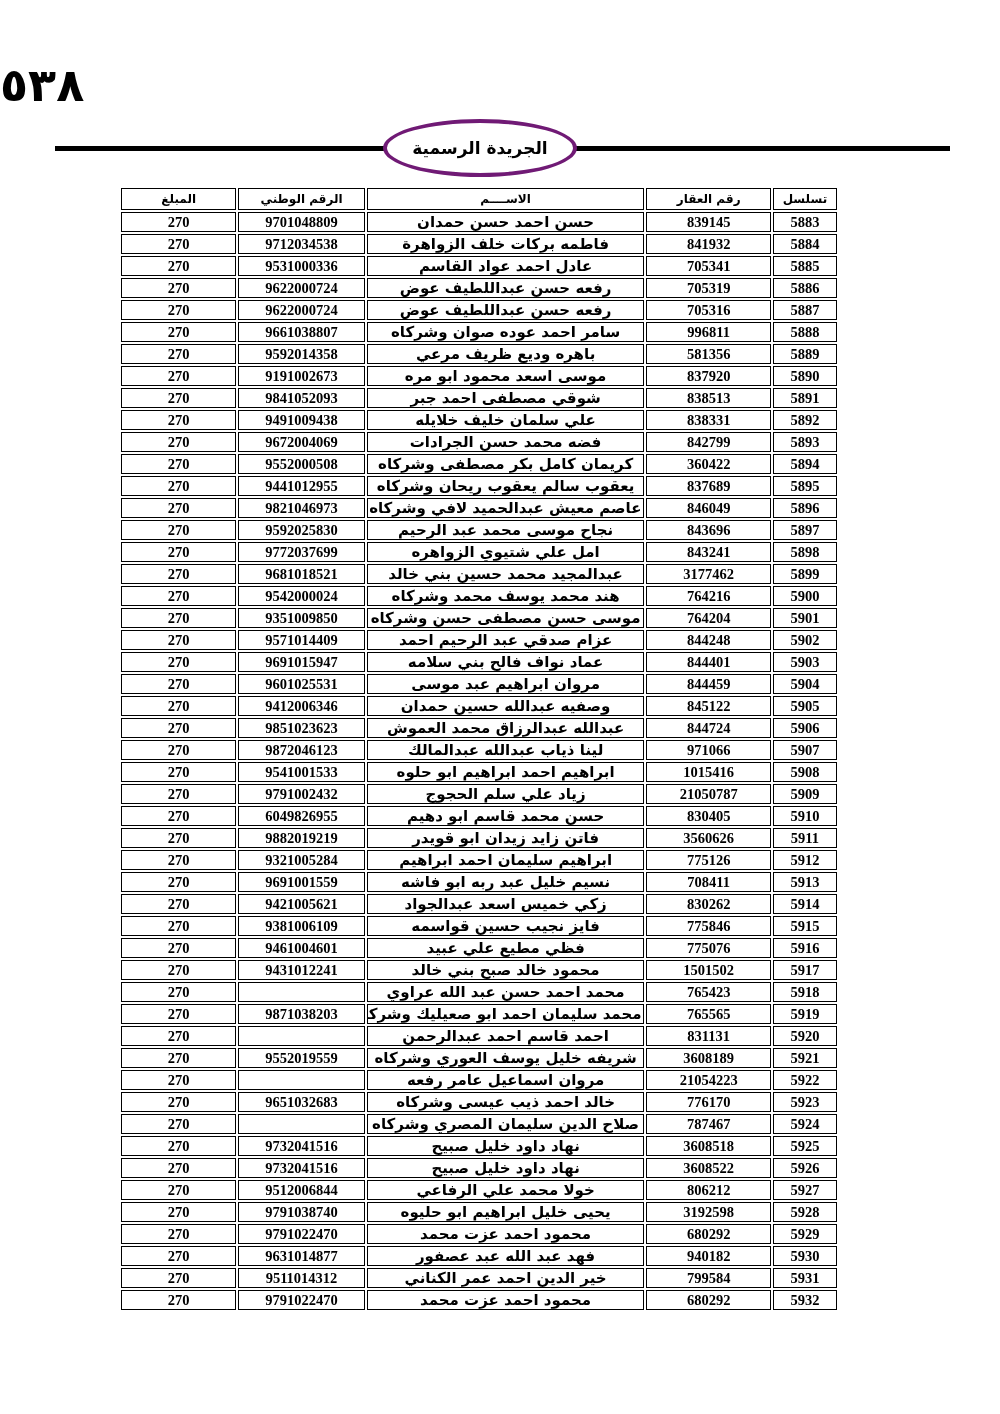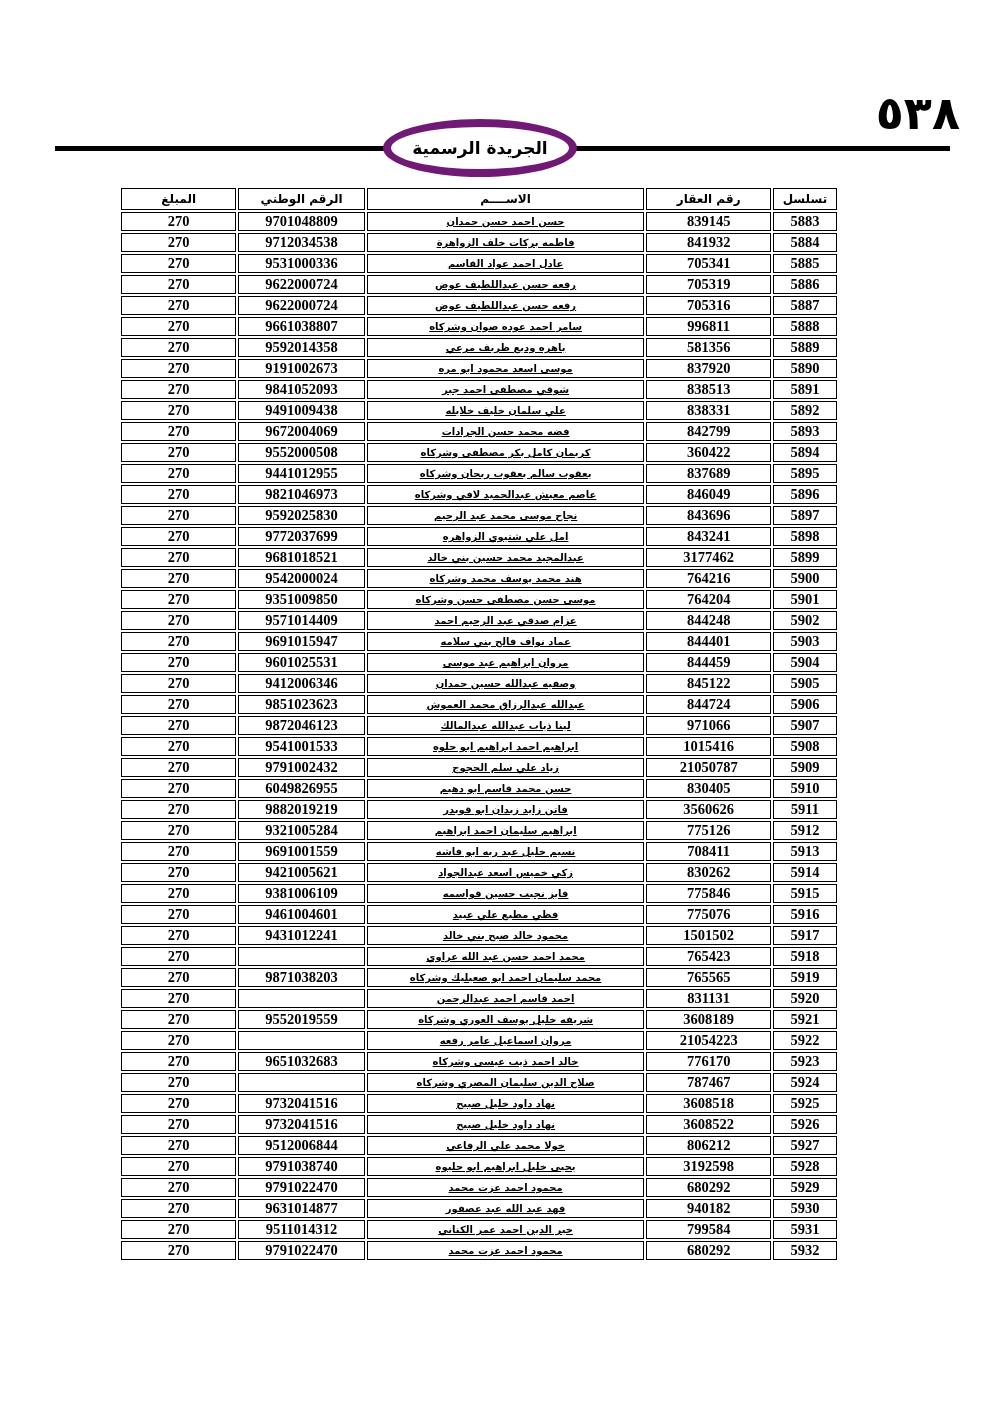--- a/index.html
+++ b/index.html
@@ -13,43 +13,42 @@
     height: 1414px;
     font-family: "DejaVu Sans", sans-serif;
     color: #000000;
   }
   
   .page-number {
     position: absolute;
     top: 62px;
     left: 0;
     width: 960px;
-    text-align: right;
+    text-align: left;
     font-size: 46px;
     font-weight: bold;
     letter-spacing: 2px;
     line-height: 1;
-    margin-top: 28px;
   }
   .header-rule {
     position: absolute;
     top: 146px;
     left: 55px;
     width: 895px;
     height: 5px;
     background: #000000;
   }
   .gazette-ellipse {
     position: absolute;
     top: 119px;
     left: 383px;
     width: 194px;
     height: 58px;
     box-sizing: border-box;
-    border: 8px solid #701a75;
+    border: 4px solid #701a75;
     border-radius: 50%;
     background: #ffffff;
     display: flex;
     align-items: center;
     justify-content: center;
     z-index: 2;
   }
   .gazette-ellipse span {
     font-size: 17px;
     font-weight: bold;
@@ -88,22 +87,21 @@
     height: 16px;
     font-weight: bold;
   }
   td.num {
     font-family: "Liberation Serif", "DejaVu Serif", serif;
     font-size: 14.5px;
     direction: ltr;
   }
   td.name {
     font-family: "DejaVu Sans", sans-serif;
-    font-size: 10px;
-    text-decoration: underline;
+    font-size: 15px;
   }
   col.c-serial   { width: 64px;  }
   col.c-property { width: 124px; }
   col.c-name     { width: 277px; }
   col.c-national { width: 126px; }
   col.c-amount   { width: 115px; }
 </style>
 </head>
 <body>
 

